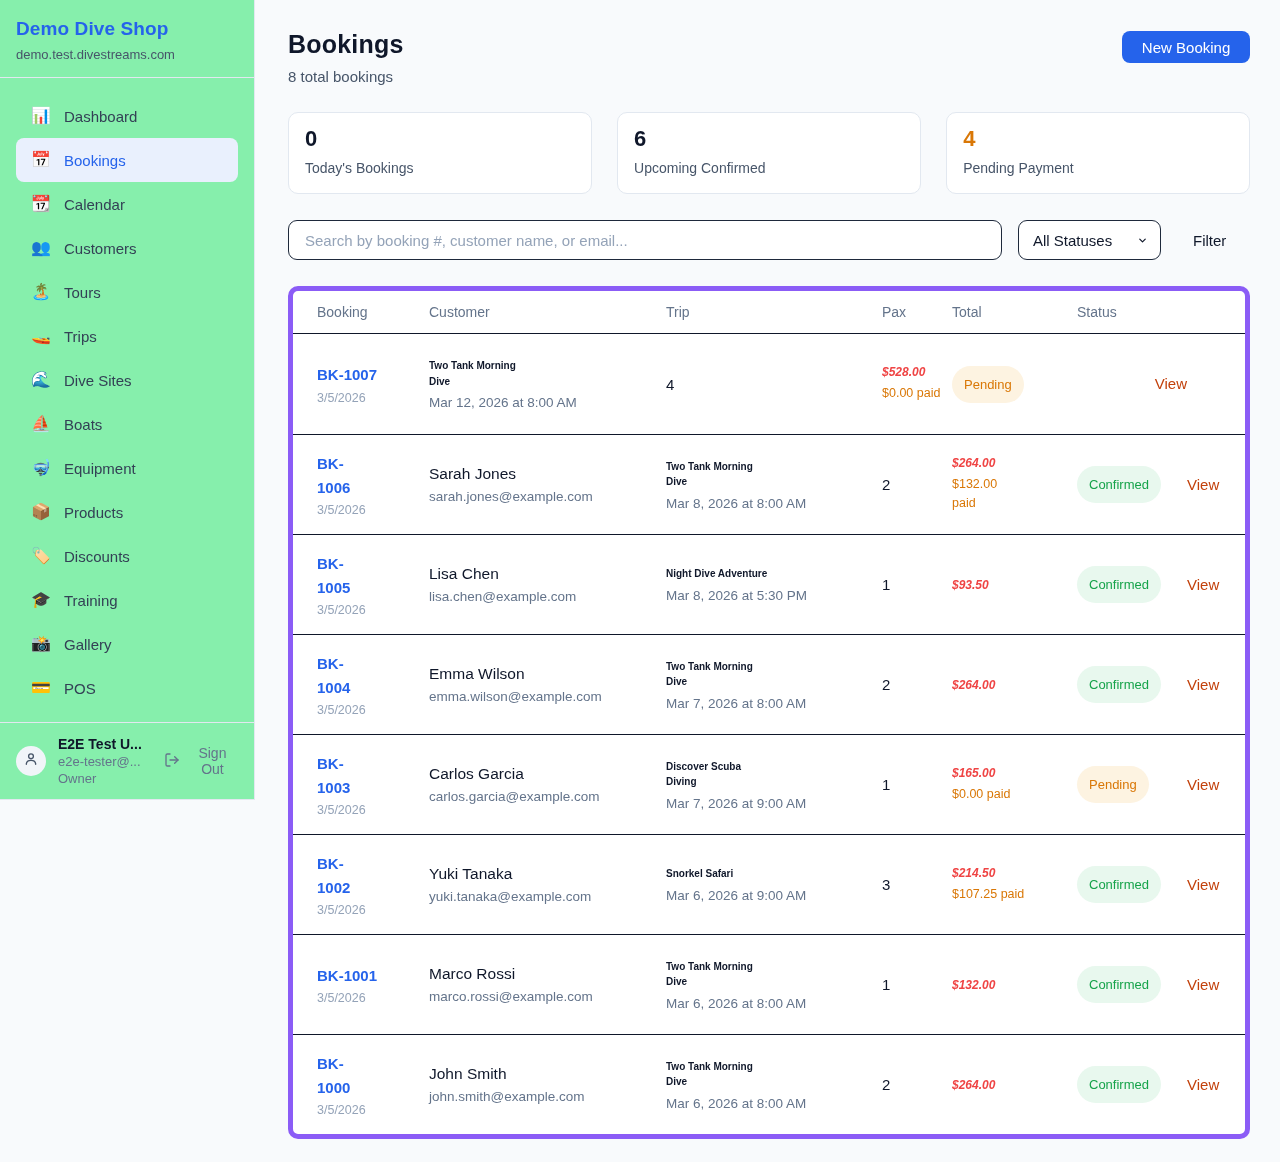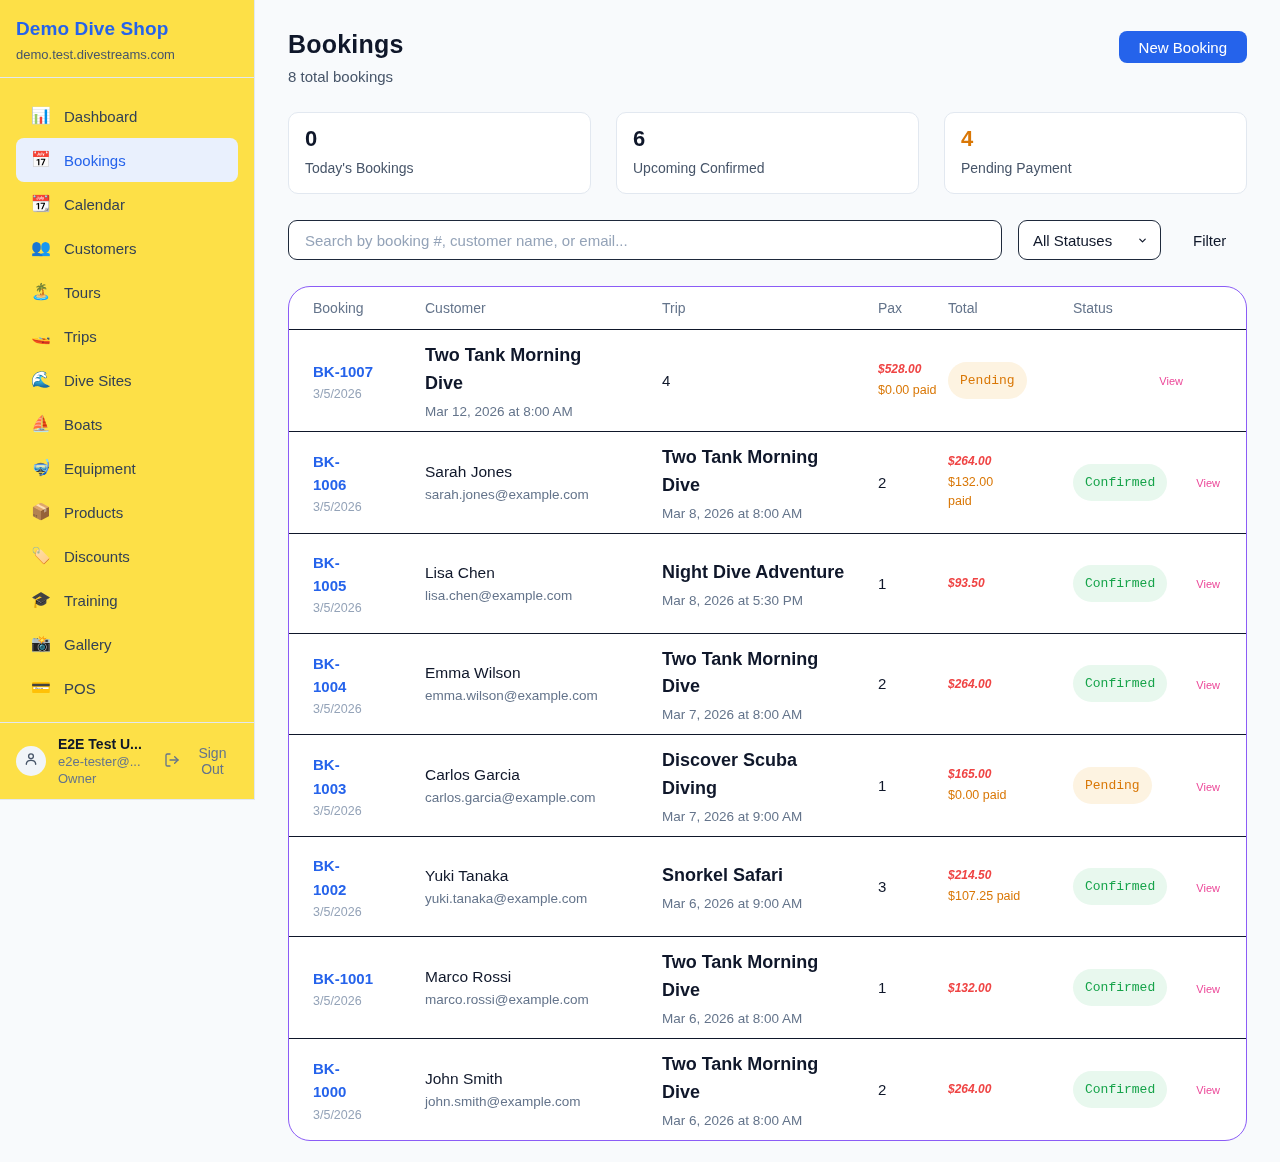--- a/index.html
+++ b/index.html
@@ -9,21 +9,21 @@
     font-family:"Liberation Sans", sans-serif;
     background:#f8fafc;
     color:#0f172a;
     display:flex;
     overflow:hidden;
   }
 
   
   .sidebar {
     width:255px; min-width:255px; height:800px;
-    background:#fde047;
+    background:#86efac;
     border-right:1px solid #e2e8f0;
     border-bottom:1px solid #e2e8f0;
     display:flex; flex-direction:column;
   }
   .brand-block { padding:18px 16px 15px; border-bottom:1px solid #e2e8f0; }
   .brand { color:#2563eb; font-size:19px; font-weight:700; letter-spacing:.1px; }
   .brand-domain { color:#475569; font-size:13px; margin-top:7px; }
   .nav { padding:16px 16px 0; flex:1; }
   .nav-item {
     height:44px; display:flex; align-items:center; gap:13px;
@@ -82,21 +82,21 @@
     display:flex; align-items:center; justify-content:space-between;
     padding:0 12px 0 14px; font-size:15px; color:#0f172a; cursor:pointer;
   }
   .filter-btn {
     margin-left:32px; background:none; border:none; font-family:inherit;
     font-size:15px; color:#0f172a; cursor:pointer;
   }
 
   
   .table-card {
-    background:#ffffff; border:1px solid #8b5cf6; border-radius:22px;
+    background:#ffffff; border:5px solid #8b5cf6; border-radius:10px;
     overflow:hidden;
   }
   .tgrid {
     display:grid;
     grid-template-columns:112px 237px 216px 70px 125px 110px 1fr;
     padding-left:24px; padding-right:26px;
   }
   .thead {
     height:43px; align-items:center;
     border-bottom:1px solid #0f172a;
@@ -105,32 +105,32 @@
   .trow {
     min-height:100px; align-items:center;
     padding-top:12px; padding-bottom:12px;
   }
   .trow + .trow { border-top:1px solid #0f172a; }
   .bk-link { color:#2563eb; font-weight:600; font-size:15px; white-space:pre-line; line-height:1.55; display:inline-block; }
   .bk-date { color:#94a3b8; font-size:12.5px; margin-top:4px; }
   .cust-name { color:#0f172a; font-size:15.5px; }
   .cust-email { color:#64748b; font-size:13.5px; margin-top:6px; }
   .trip-cell { padding-right:20px; }
-  .trip-name { color:#0f172a; font-size:18px; font-weight:600; white-space:pre-line; line-height:1.55; }
+  .trip-name { color:#0f172a; font-size:10px; font-weight:600; white-space:pre-line; line-height:1.55; }
   .trip-date { color:#64748b; font-size:13.5px; margin-top:6px; }
   .pax-val { font-size:15px; color:#0f172a; }
   .total-amt { font-size:12px; font-weight:700; color:#ef4444;font-style:italic; }
   .total-paid { font-size:12.5px; color:#d97706; margin-top:5px; white-space:pre-line; line-height:1.5; }
   .badge {
-    display:inline-block; padding:11px 12px; border-radius:999px; font-size:13px;font-family:Liberation Mono, monospace;
+    display:inline-block; padding:11px 12px; border-radius:999px; font-size:13px;
   }
   .badge.pending { color:#d97706; background:#fdf3e1; }
   .badge.confirmed { color:#16a34a; background:#e8f8ee; }
   .view-cell { text-align:right; }
-  .view-link { color:#ec4899; font-size:11px; text-decoration:none; cursor:pointer;text-align:right; }
+  .view-link { color:#c2410c; font-size:15px; text-decoration:none; cursor:pointer;text-align:right; }
 </style>
 </head>
 <body>
 
 <aside class="sidebar">
   <div class="brand-block">
     <div class="brand">Demo Dive Shop</div>
     <div class="brand-domain">demo.test.divestreams.com</div>
   </div>
 

